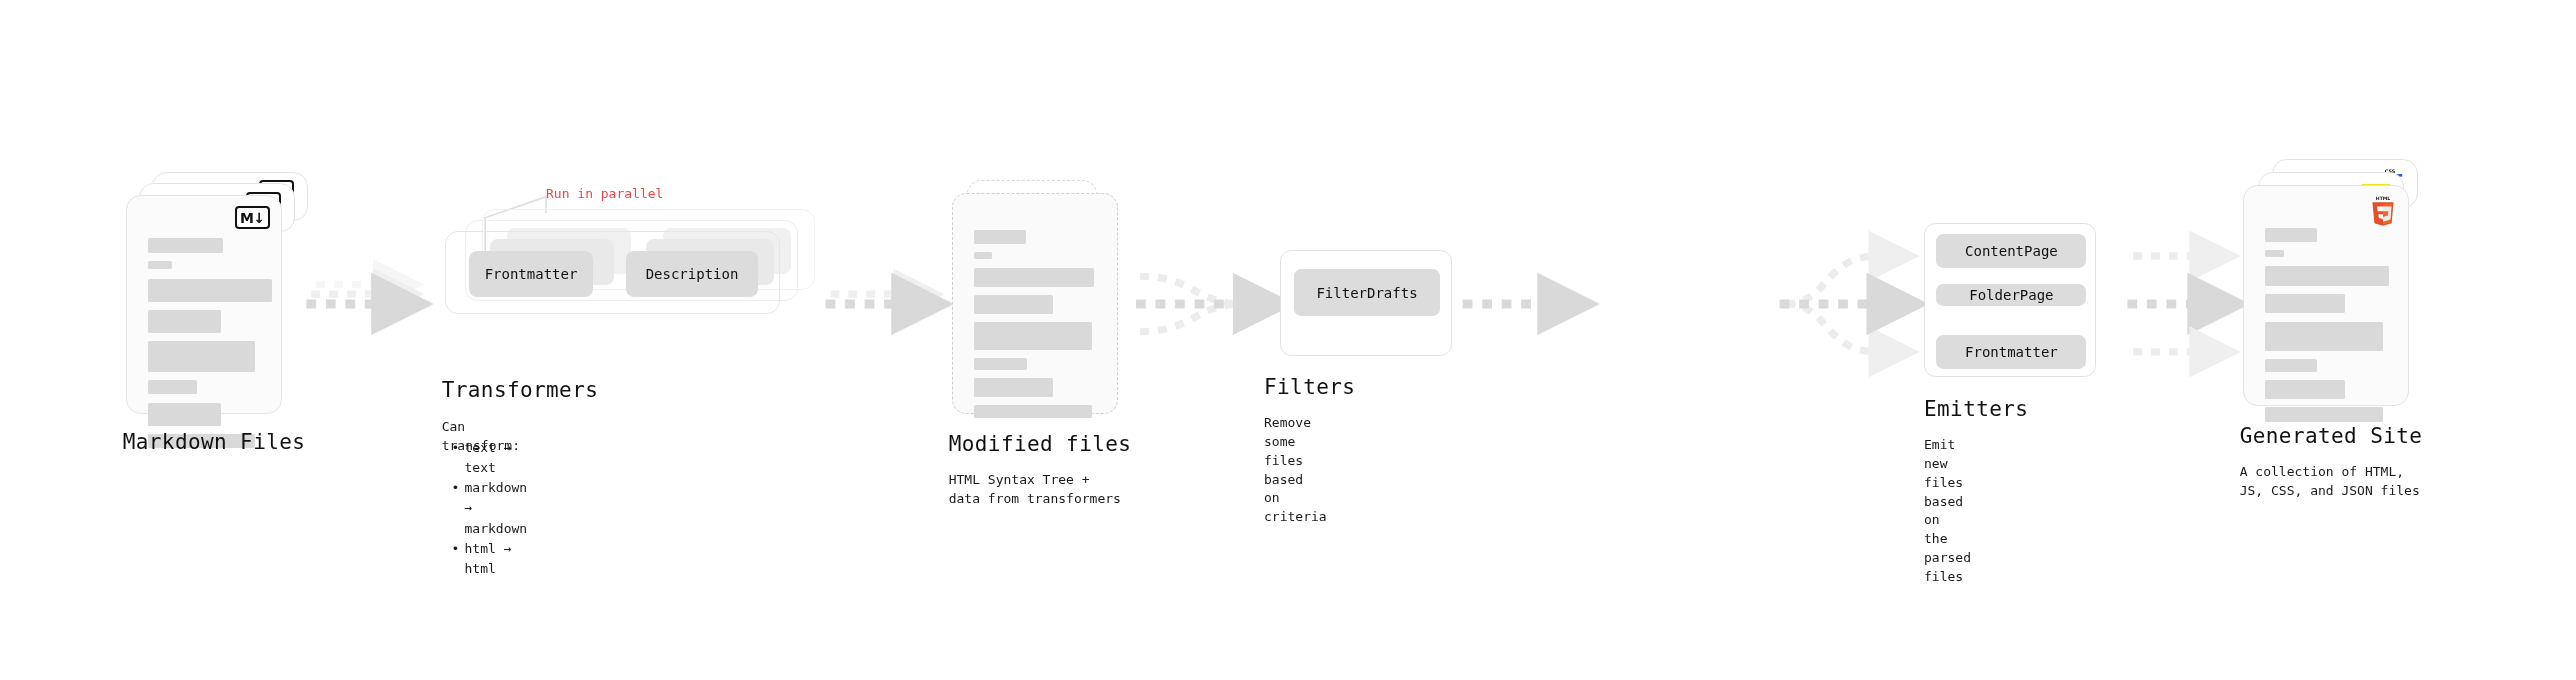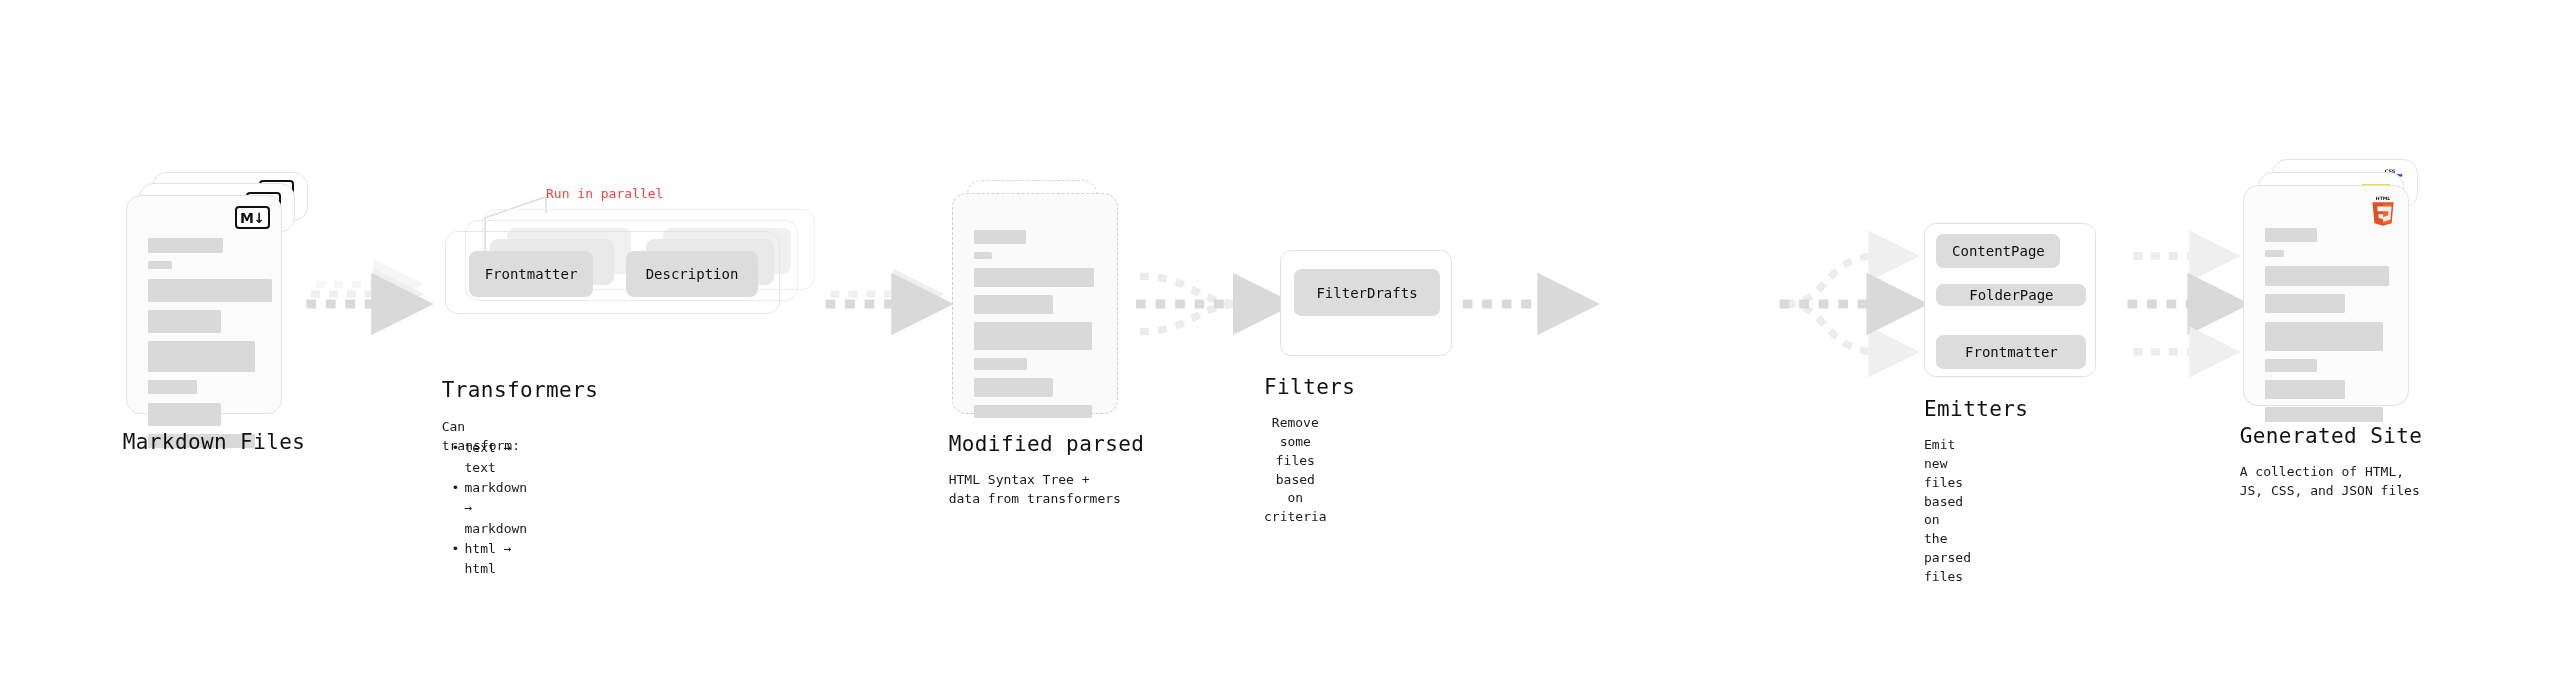--- a/index.html
+++ b/index.html
@@ -239,41 +239,41 @@
           <div class="bar" style="width:120px;height:18.7px;"></div>
           <div class="bar" style="width:79px;height:18.7px;"></div>
           <div class="bar" style="width:118px;height:28px;"></div>
           <div class="bar" style="width:53px;height:12.2px;"></div>
           <div class="bar" style="width:79px;height:18.7px;"></div>
           <div class="bar" style="width:118px;height:13px;"></div>
         </div>
       </div>
     </div>
 
-    <div class="title" style="left:-3.3px;top:252px;">Modified parsed</div>
+    <div class="title" style="left:-3.3px;top:252px;">Modified files</div>
 
     <div class="desc" style="left:-3.3px;top:291px;">HTML Syntax Tree +
 data from transformers</div>
   </div>
 
   <div class="node" style="left:1264px;top:250px;">
     <div class="obox" style="left:16px;top:0px;width:172px;height:106px;">
       <div class="chip" style="left:13px;top:18px;width:146px;height:47px;">FilterDrafts</div>
     </div>
 
     <div class="title" style="left:0px;top:125px;">Filters</div>
 
-    <div class="desc" style="left:0px;top:164px;text-align:center;">Remove some files based
+    <div class="desc" style="left:0px;top:164px;">Remove some files based
 on criteria</div>
   </div>
 
 
   <div class="node" style="left:1924px;top:223px;">
     <div class="obox" style="left:0px;top:0px;width:172px;height:154px;">
-      <div class="chip" style="left:11.4px;top:9.8px;width:124px;height:34px;">ContentPage</div>
+      <div class="chip" style="left:11.4px;top:9.8px;width:150px;height:34px;">ContentPage</div>
       <div class="chip" style="left:11.4px;top:60px;width:150px;height:22px;">FolderPage</div>
       <div class="chip" style="left:11.4px;top:111px;width:150px;height:34px;">Frontmatter</div>
     </div>
 
     <div class="title" style="left:0px;top:174px;">Emitters</div>
 
     <div class="desc" style="left:0px;top:213px;">Emit new files based on
 the parsed files</div>
   </div>
 

